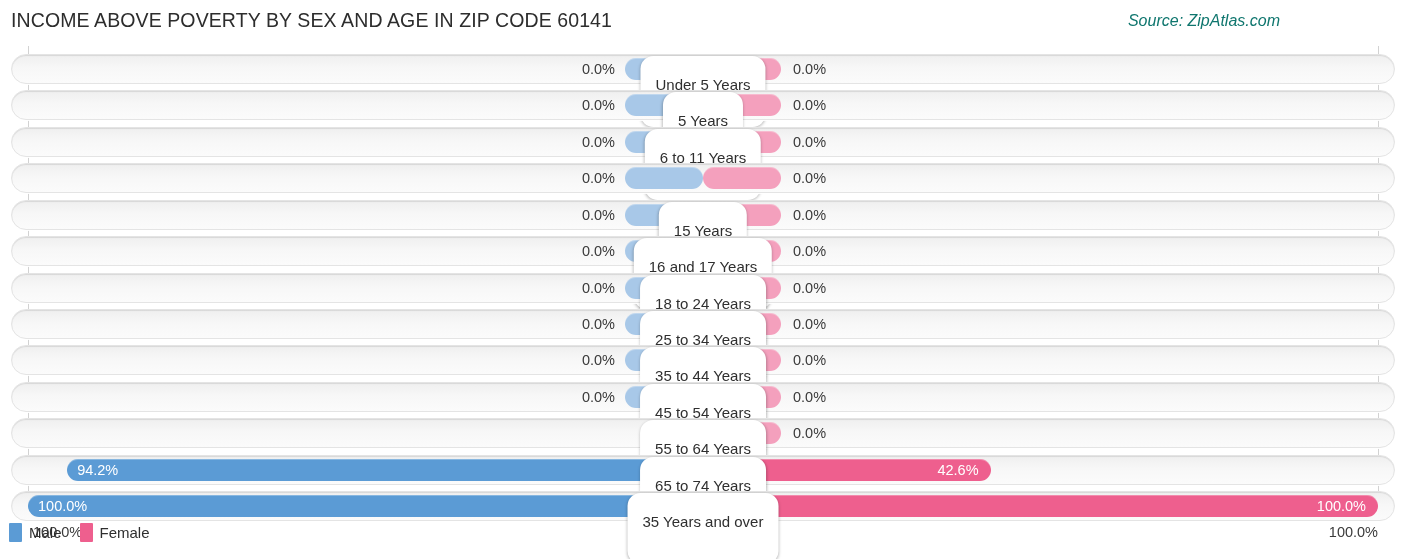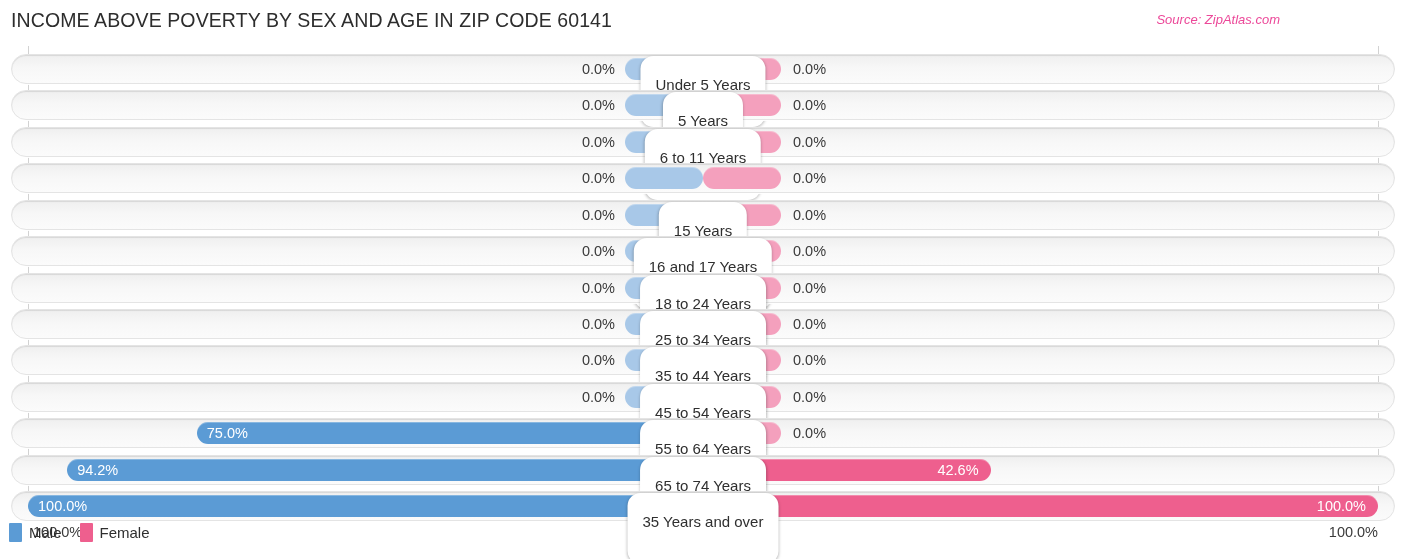--- a/index.html
+++ b/index.html
@@ -29,23 +29,23 @@
     top: 9px;
     font-size: 19.5px;
     letter-spacing: .1px;
     color: #2d2d2d;
     white-space: nowrap;
   }
   #source-label {
     position: absolute;
     right: 12px;
     top: 12px;
-    font-size: 13px;
+    font-size: 16px;
     font-style: italic;
-    color: #ec4899;
+    color: #0f766e;
     white-space: nowrap;
   }
 
   
   #plot {
     position: absolute;
     left: 0;
     top: 44px;
     width: 1406px;
     height: 477px;
@@ -281,23 +281,20 @@
       <div class="row" style="top: 337.78px;">
         <div class="track"></div>
         <div class="bar bar-male zero" style="left: 625px; width: 78px;"></div>
         <div class="bar bar-female zero" style="left: 703px; width: 78px;"></div>
         <div class="bar-value-out val-left" style="left: 515px; width: 100px;">0.0%</div>
         <div class="bar-value-out val-right" style="left: 793px; width: 100px;">0.0%</div>
         <div class="cat-pill" style="left: 703px;">45 to 54 Years</div>
       </div>
       <div class="row" style="top: 374.2px;">
         <div class="track"></div>
-        <div class="bar bar-male" style="left: 196.75px; width: 506.25px;">
-          <span class="bar-value-in">75.0%</span>
-        </div>
         <div class="bar bar-female zero" style="left: 703px; width: 78px;"></div>
         <div class="bar-value-out val-right" style="left: 793px; width: 100px;">0.0%</div>
         <div class="cat-pill" style="left: 703px;">55 to 64 Years</div>
       </div>
       <div class="row" style="top: 410.62px;">
         <div class="track"></div>
         <div class="bar bar-male" style="left: 67.15px; width: 635.85px;">
           <span class="bar-value-in">94.2%</span>
         </div>
         <div class="bar bar-female" style="left: 703px; width: 287.55px; text-align: center;">

